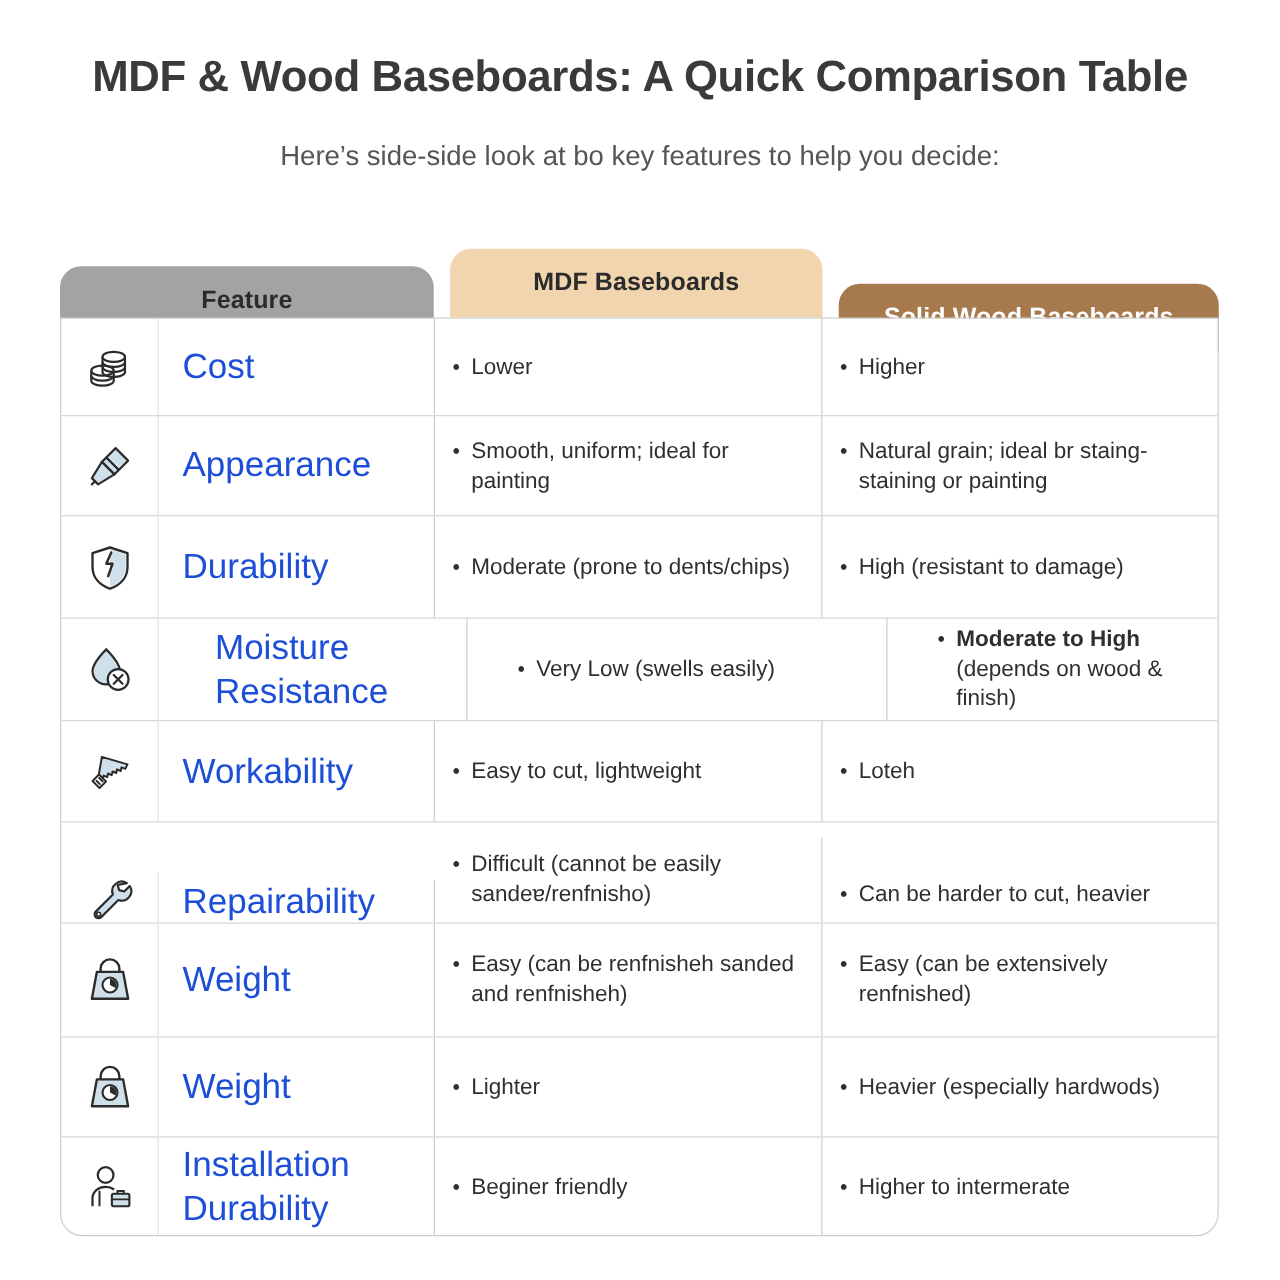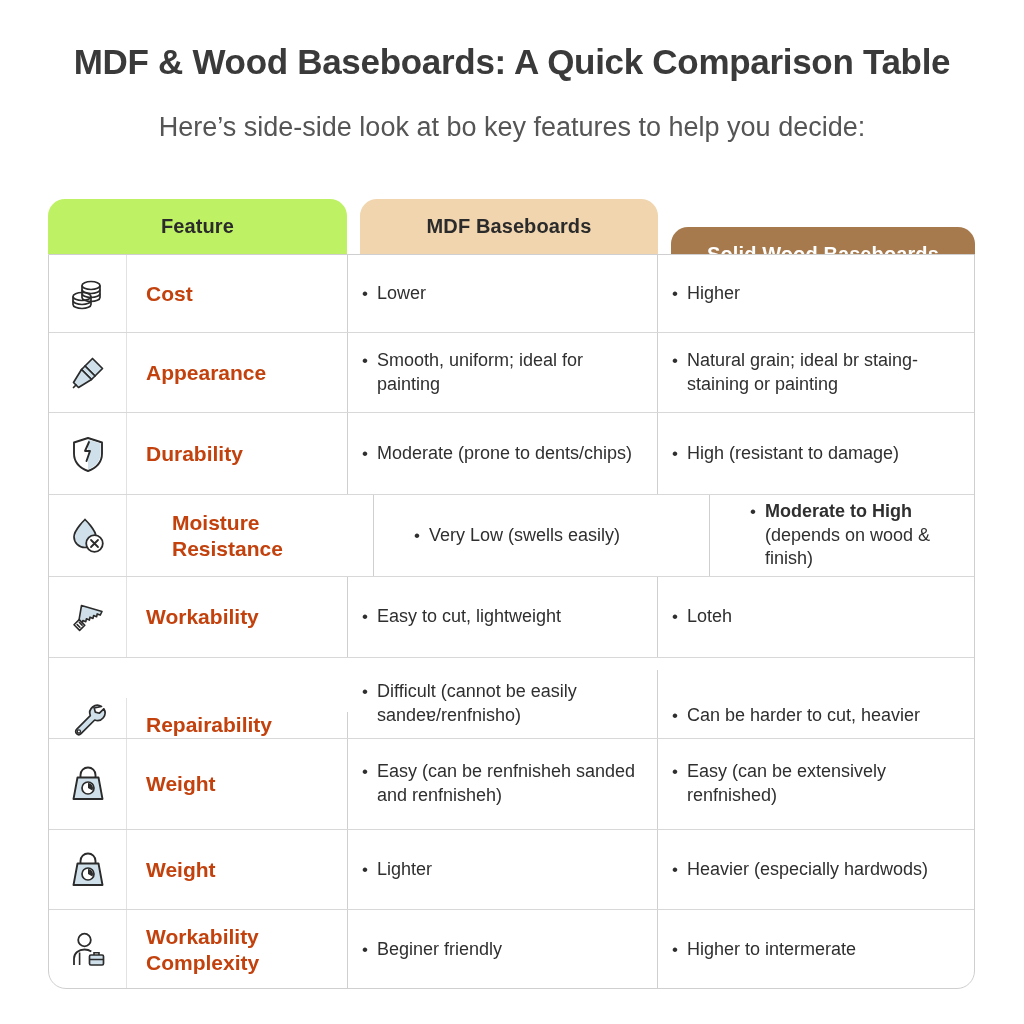--- a/index.html
+++ b/index.html
@@ -28,21 +28,21 @@
     font-size: 35px;
     font-weight: bold;
     color: #3a3a3a;
     letter-spacing: -0.3px;
   }
   .subtitle {
     position: absolute;
     left: 0; top: 112px;
     width: 1024px;
     text-align: center;
-    font-size: 27px;
+    font-size: 22px;
     font-weight: normal;
     color: #555555;
   }
 
   
   #table-wrap {
     position: absolute;
     left: 48px;
     top: 199px;
     width: 927px;
@@ -106,23 +106,23 @@
   .cell-feature {
     width: 221px;
     flex: 0 0 221px;
     border-right: 1px solid #cfcfcf;
     display: flex;
     align-items: center;
     padding-left: 19px;
     padding-right: 8px;
   }
   .feat-label {
-    font-size: 21px;
-    font-weight: bold;
-    color: #c2410c;
+    font-size: 28px;
+    font-weight: normal;
+    color: #1d4ed8;
     line-height: 1.22;
   }
   
   .cell-val {
     flex: 0 0 310px;
     width: 310px;
     display: flex;
     align-items: center;
     padding: 10px 14px 10px 14px;
   }
@@ -163,21 +163,21 @@
 <body>
 
 <div id="page">
 
   <div class="title" style="color: rgb(58, 58, 58);">MDF &amp; Wood Baseboards: A Quick Comparison Table</div>
   <div class="subtitle" style="color: rgb(85, 85, 85);">Here’s side-side look at bo key features to help you decide:</div>
 
   <div id="table-wrap">
 
     <div class="thead">
-      <div class="hcell feature" style="background: #bef264; color: rgb(43, 43, 43);">
+      <div class="hcell feature" style="background: #a3a3a3; color: rgb(43, 43, 43); margin-top: 14px;">
         <span>Feature</span>
       </div>
       <div class="hcell mdf" style="background: rgb(240, 213, 174); color: rgb(43, 43, 43);">
         <span>MDF Baseboards</span>
       </div>
       <div class="hcell wood" style="background: rgb(167, 122, 78); color: rgb(255, 255, 255);">
         <span>Solid Wood Baseboards</span>
       </div>
     </div>
 
@@ -418,21 +418,21 @@
               <circle cx="16.5" cy="10" r="6.3" fill="#ffffff" stroke="#2b2b2b" stroke-width="1.8"></circle>
               <path d="M6 35v-6.5c0-5.2 4.7-9 10.5-9 2.6 0 5 .8 6.8 2.1" fill="#ffffff" stroke="#2b2b2b" stroke-width="1.8" stroke-linejoin="round"></path>
               <path d="M11.6 22.5V35" fill="none" stroke="#2b2b2b" stroke-width="1.6"></path>
               <rect x="21.5" y="25" width="14" height="10" rx="1.4" fill="#cfe0ea" stroke="#2b2b2b" stroke-width="1.7"></rect>
               <path d="M26 25v-2.3h5V25" fill="none" stroke="#2b2b2b" stroke-width="1.6"></path>
               <path d="M21.5 29.5h14" stroke="#2b2b2b" stroke-width="1.5"></path>
             </svg>
           </span>
         </div>
         <div class="cell-feature">
-          <span class="feat-label">Workability Complexity</span>
+          <span class="feat-label">Installation Durability</span>
         </div>
         <div class="cell-val mid">
           <div class="bullet-line">
             <span class="dot">•</span>
             <span class="txt">Beginer friendly</span>
           </div>
         </div>
         <div class="cell-val last">
           <div class="bullet-line">
             <span class="dot">•</span>

